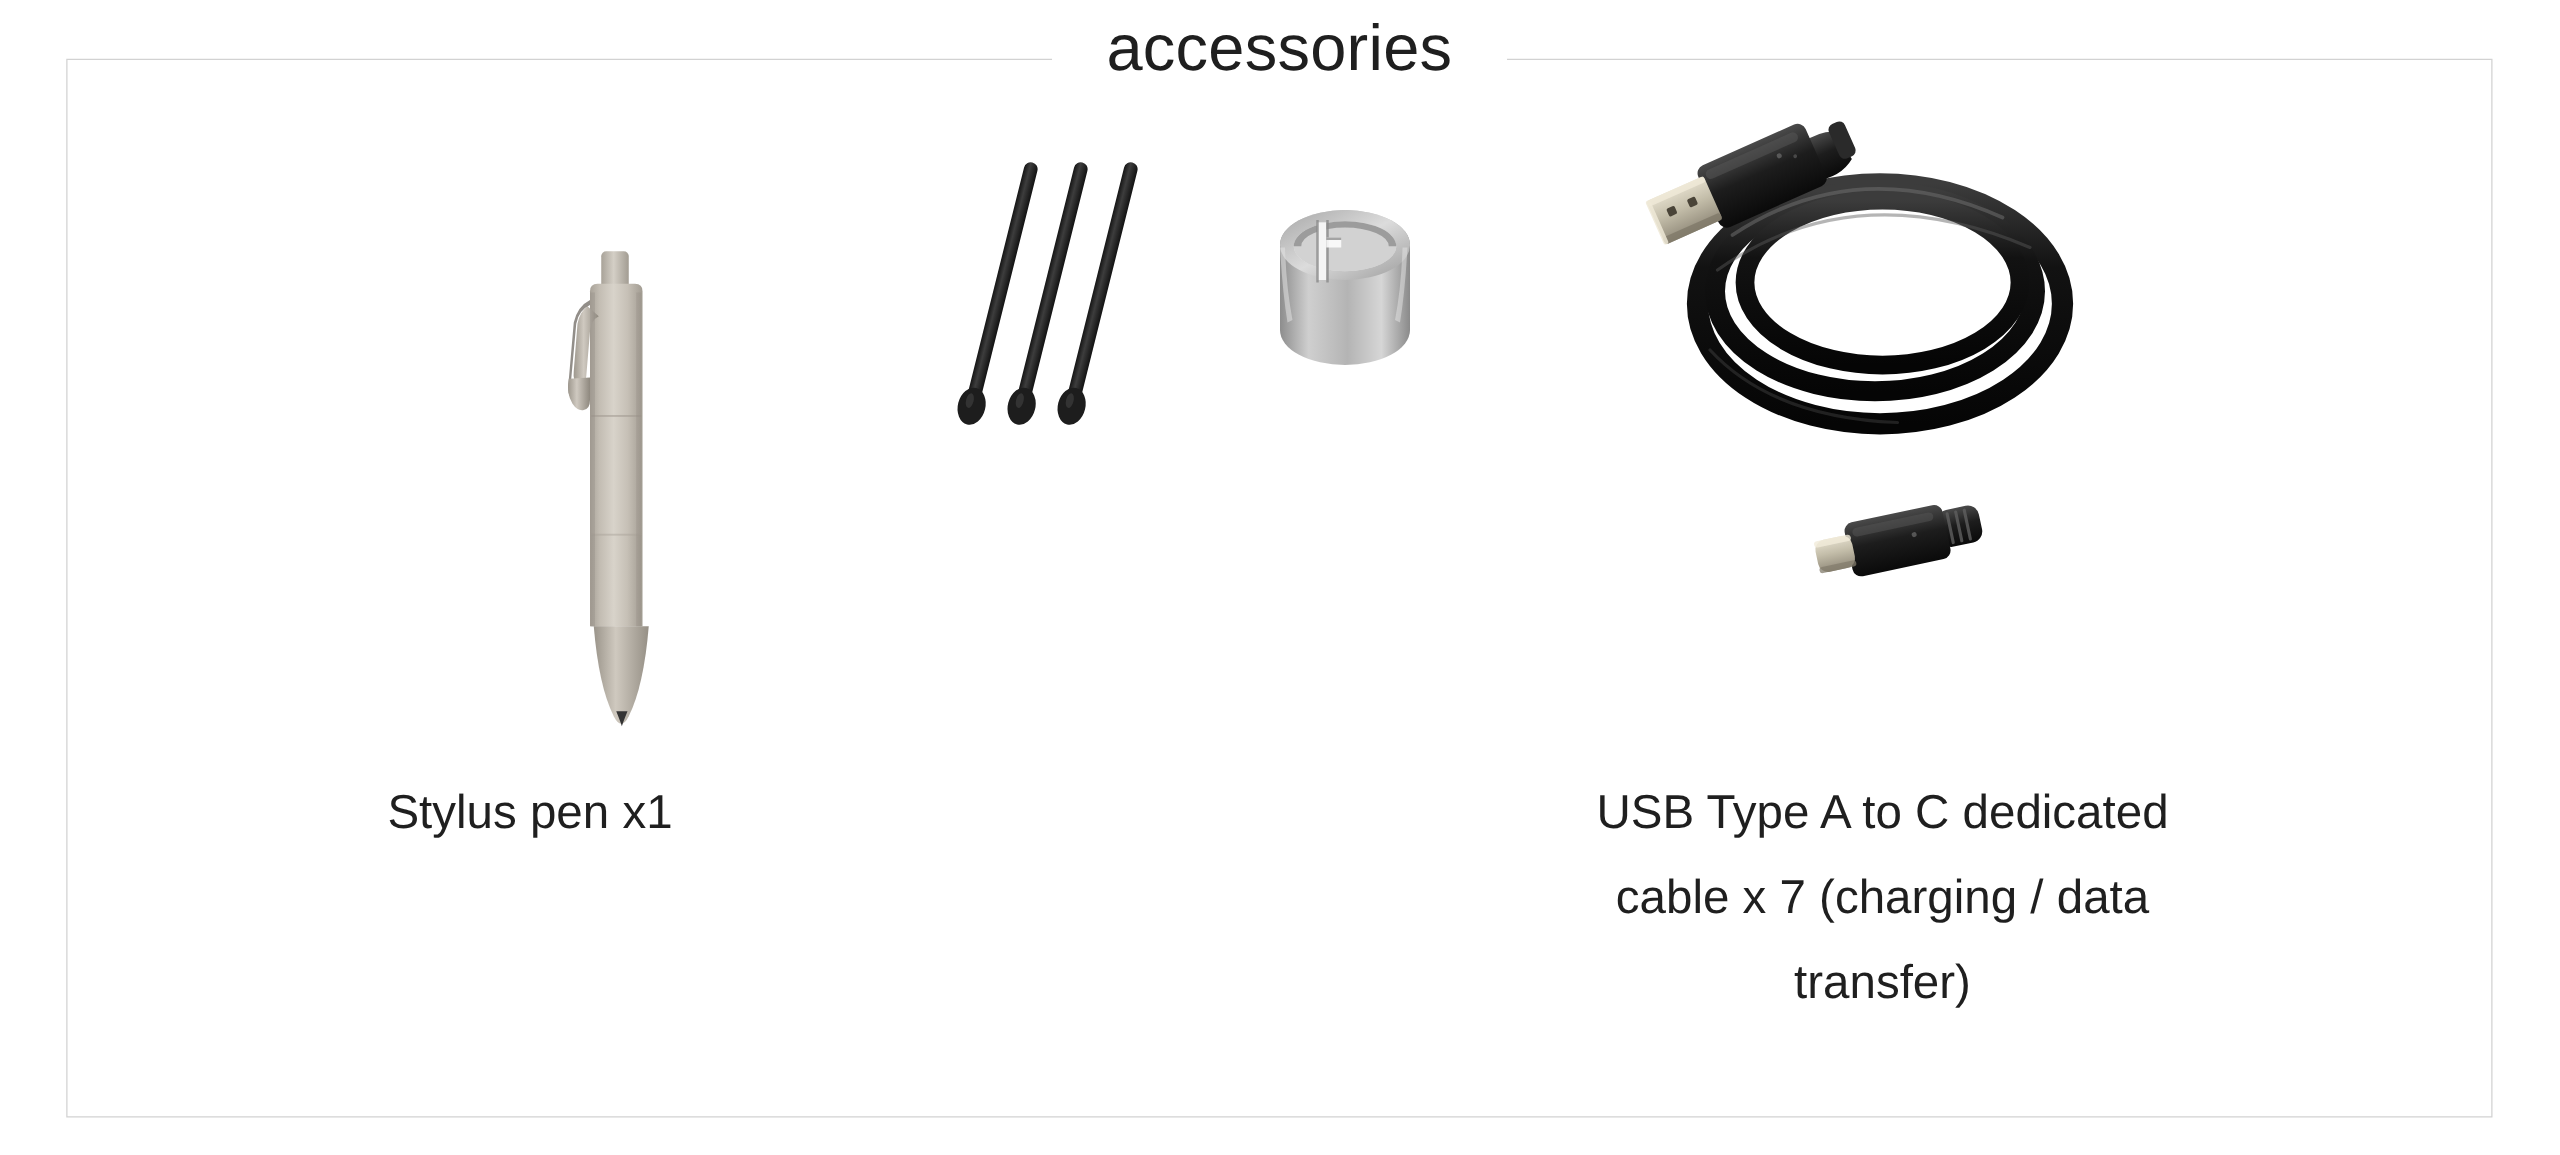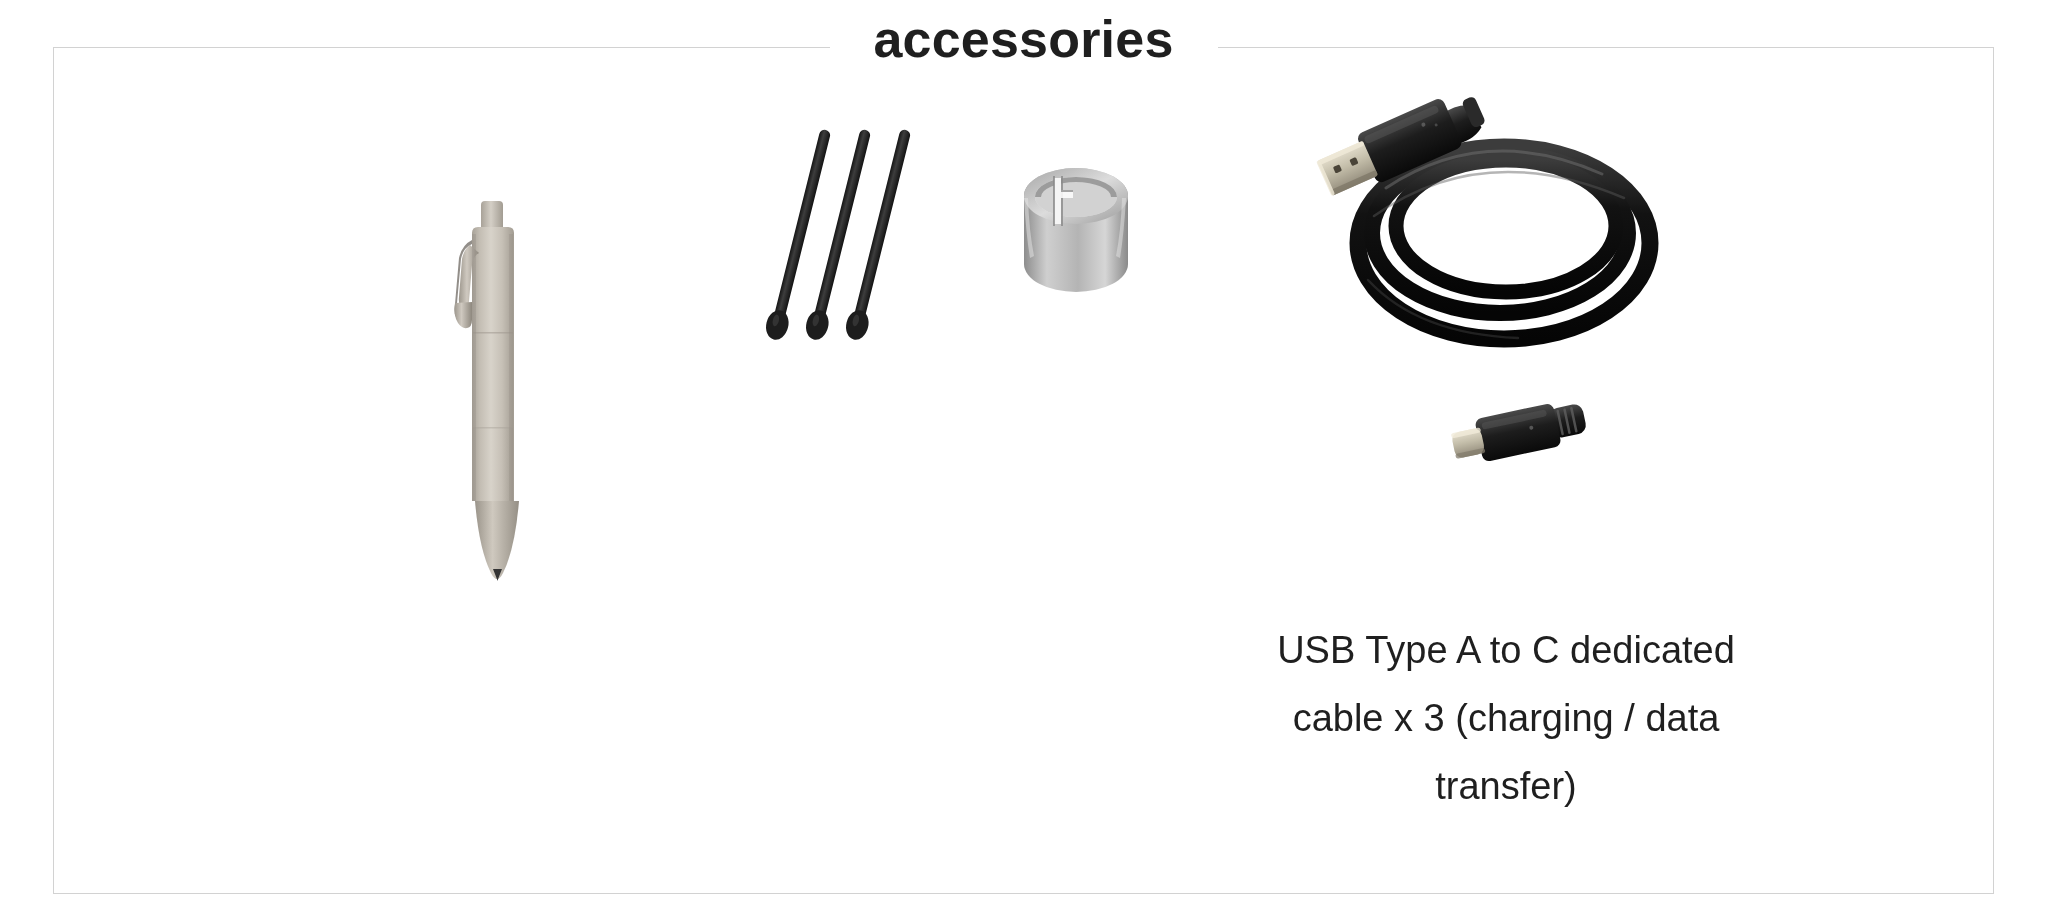--- a/index.html
+++ b/index.html
@@ -31,21 +31,21 @@
   
   .panel-legend {
     position: absolute;
     left: 50%;
     top: -47px;
     transform: translateX(-50%);
     background: #ffffff;
     padding: 0 44px;
     font-size: 52px;
     line-height: 76px;
-    font-weight: 700;
+    font-weight: 400;
     letter-spacing: 0.2px;
     color: #1f1f1f;
     white-space: nowrap;
   }
 
   
   .items {
     position: absolute;
     left: 0;
     top: 0;
@@ -140,20 +140,21 @@
 
           <path d="M416 197 q-6 4 -8 14 l-3 38 q-1 9 4 11 q5 2 6 -7 l3 -36 q1 -9 7 -12 z" fill="url(#penClip)"></path>
           <path d="M418 192 q-10 5 -13 18 l-4 46 q-2 13 4 16 l0 -6 q-4 -3 -2 -11 l4 -44 q2 -11 11 -15 z" fill="#6e6861" opacity="0.75"></path>
 
           <path d="M401 255 q-2 12 3 20 q4 6 9 5 q5 -1 5 -8 l0 -18 z" fill="url(#penClip)"></path>
 
           <rect x="418" y="186" width="4" height="267" fill="#8f8980" opacity="0.30"></rect>
           <rect x="455" y="186" width="4" height="267" fill="#8a847b" opacity="0.25"></rect>
         </svg>
       </div>
+      <div class="caption cap-1">Stylus pen x1</div>
     </div>
 
     <div class="item item-2">
       <div class="art">
         <svg width="462" height="560" viewBox="0 0 462 560" xmlns="http://www.w3.org/2000/svg">
           <defs>
             <linearGradient id="coreGrad" x1="0" y1="0" x2="1" y2="0">
               <stop offset="0%" stop-color="#151515"></stop>
               <stop offset="40%" stop-color="#3d3d3d"></stop>
               <stop offset="100%" stop-color="#121212"></stop>
@@ -283,17 +284,17 @@
             <rect x="22" y="4" width="80" height="44" rx="7" fill="url(#plugGrad)"></rect>
             <rect x="28" y="9" width="66" height="7" rx="3.5" fill="#565656" opacity="0.5"></rect>
             <rect x="74" y="22" width="4" height="4" rx="2" fill="#646464" opacity="0.8"></rect>
 
             <rect x="-4" y="13" width="30" height="26" rx="8" fill="url(#metalGrad)"></rect>
             <rect x="-4" y="13" width="30" height="5" rx="2.5" fill="#f1ebd9" opacity="0.8"></rect>
             <rect x="-4" y="34" width="30" height="5" rx="2.5" fill="#837c6c" opacity="0.75"></rect>
           </g>
         </svg>
       </div>
-      <div class="caption cap-3">USB Type A to C dedicated cable x 3 (charging / data transfer)</div>
+      <div class="caption cap-3">USB Type A to C dedicated cable x 7 (charging / data transfer)</div>
     </div>
 
   </div>
 </div>
 
 </body></html>

